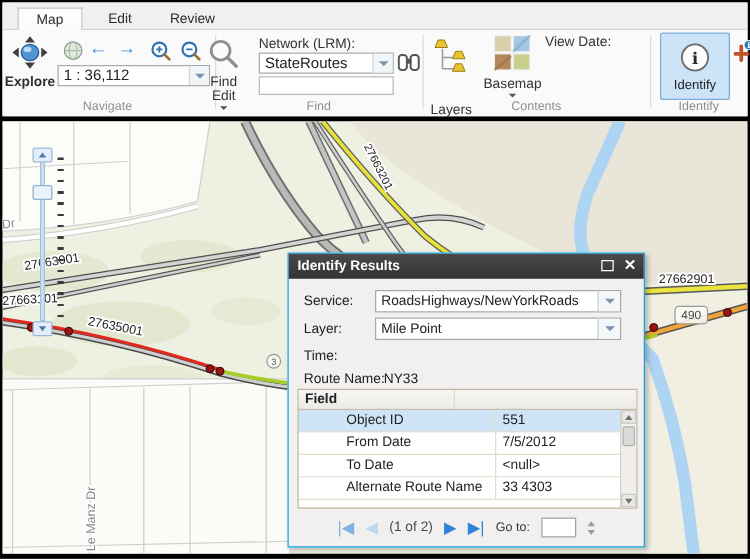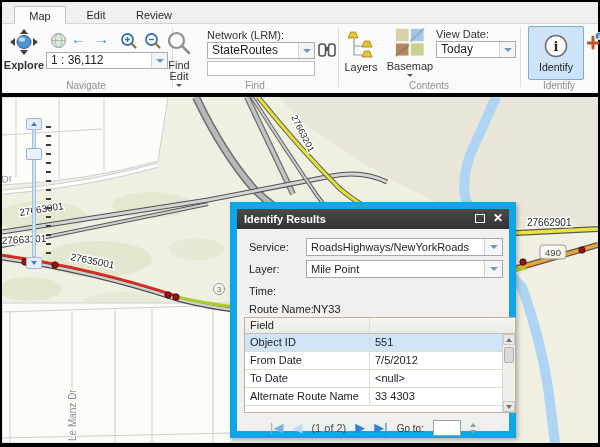--- a/index.html
+++ b/index.html
@@ -32,33 +32,33 @@
   #zoom-slider { position:absolute; left:24px; top:21px; width:26px; height:151px; }
   .zs-btn { position:absolute; left:0; width:16px; height:12px; background:#e3eefa; border:1px solid #9db9d6; border-radius:2px; display:flex; align-items:center; justify-content:center; }
   .zs-track { position:absolute; left:6px; top:11px; width:4px; height:128px; background:#cfe2f3; border:1px solid #a6c0da; }
   .zs-handle { position:absolute; left:0; top:30px; width:16px; height:12px; background:#eaf3fc; border:1px solid #8fb0cf; border-radius:2px; }
   .zs-ticks { position:absolute; left:20px; top:8px; width:5px; height:134px;
       background:repeating-linear-gradient(to bottom,#3a3a3a 0 2px,transparent 2px 9px); }
   .tri-up-s { width:0;height:0;border-left:3px solid transparent;border-right:3px solid transparent;border-bottom:4px solid #4a7bab; }
   .tri-dn-s { width:0;height:0;border-left:3px solid transparent;border-right:3px solid transparent;border-top:4px solid #4a7bab; }
 
   
-  #dialog { position:absolute; left:230px; top:202px; width:286px; height:236px; background:#f1f0ee; border:7px solid #0ea5e9; box-shadow:2px 2px 4px rgba(0,0,0,.25); font-size:11px; }
+  #dialog { position:absolute; left:230px; top:202px; width:286px; height:236px; background:#f1f0ee; border:1px solid #0ea5e9; box-shadow:2px 2px 4px rgba(0,0,0,.25); font-size:11px; }
   #dlg-title { position:absolute; left:0; top:0; right:0; height:20px; background:linear-gradient(#4a4a4a,#333); color:#fff; font-weight:bold; line-height:20px; padding-left:7px; }
   #dlg-max { position:absolute; right:24px; top:5px; width:10px; height:9px; border:1.5px solid #fff; }
   #dlg-close { position:absolute; right:6px; top:2px; color:#fff; font-weight:bold; font-size:12px; cursor:default; }
   .dlg-row-label { position:absolute; left:12px; font-size:11px; color:#222; }
   .dlg-combo { position:absolute; left:69px; width:197px; height:18px; background:#fff; border:1px solid #a8a8a8; display:flex; }
   .dlg-combo .val { flex:1; line-height:16px; padding-left:4px; color:#222; white-space:nowrap; overflow:hidden; }
   .dlg-combo .arr { width:18px; border-left:1px solid #d0d0d0; background:#f4f7fa; display:flex; align-items:center; justify-content:center; }
   #dlg-table { position:absolute; left:7px; top:108px; width:272px; border:1px solid #bdb29c; background:#fff; }
-  #dlg-table .hdr { display:flex; height:16px; background:linear-gradient(#f7f6f4,#eceae6); border-bottom:1px solid #c6bcaa; font-weight:normal; color:#222;flex-direction:column; }
+  #dlg-table .hdr { display:flex; height:16px; background:linear-gradient(#f7f6f4,#eceae6); border-bottom:1px solid #c6bcaa; font-weight:bold; color:#222;flex-direction:column; }
   #dlg-table .hdr div { line-height:15px; padding-left:5px; }
   .tbl-body { position:relative; height:78px; overflow:hidden; }
-  .trow { display:flex; height:18px; border-bottom:1px solid #e2dccd; background:#fff; color:#222; }
+  .trow { display:flex; height:18px; border-bottom:1px solid #e2dccd; background:#fff; color:#222;padding-left:33px; }
   .trow.sel { background:#cfe5f7; }
   .trow div { line-height:17px; padding-left:5px; white-space:nowrap; overflow:hidden; }
   .c1 { width:125px; border-right:1px solid #e2dccd; }
   .c2 { flex:1; }
   .tbl-scroll { position:absolute; right:0; top:0; width:13px; height:78px; background:#f0efed; border-left:1px solid #d8d2c4; }
   .sc-btn { position:absolute; left:0; width:12px; height:11px; background:#e9e8e6; border:1px solid #c9c9c9; display:flex; align-items:center; justify-content:center; }
   .sc-thumb { position:absolute; left:1px; top:13px; width:10px; height:16px; background:#dadada; border:1px solid #b0b0b0; border-radius:2px; }
   .tri-up-g { width:0;height:0;border-left:3px solid transparent;border-right:3px solid transparent;border-bottom:4px solid #707070; }
   .tri-dn-g { width:0;height:0;border-left:3px solid transparent;border-right:3px solid transparent;border-top:4px solid #707070; }
   #dlg-pager { position:absolute; left:0; right:0; top:207px; height:24px; display:flex; align-items:center; justify-content:center; gap:9px; }
@@ -157,21 +157,21 @@
       <span style="position:absolute;left:316px;top:18px;">
         <svg width="18" height="16" viewBox="0 0 18 16">
           <rect x="1" y="2" width="6.5" height="12" rx="2.5" fill="#fff" stroke="#555" stroke-width="1.6"></rect>
           <rect x="10.5" y="2" width="6.5" height="12" rx="2.5" fill="#fff" stroke="#555" stroke-width="1.6"></rect>
           <rect x="7" y="5" width="4" height="4" fill="#555"></rect>
         </svg>
       </span>
       <div class="grouplabel" style="left:170px;width:166px;">Find</div>
       <div class="gdivider" style="left:336px;"></div>
 
-      <div class="rbtn" style="left:341px;top:6px;width:36px;">
+      <div class="rbtn" style="left:341px;top:6px;width:36px;gap:20px;">
         <span>
           <svg width="28" height="28" viewBox="0 0 28 28">
             <path d="M7,9 V25 M7,16 H17 M7,25 H17" fill="none" stroke="#9a9a9a" stroke-width="1.2"></path>
             <path d="M1,8 h10 l-2.5,-6 h-5 z" fill="#e8c332" stroke="#9a7d16" stroke-width="0.8"></path>
             <path d="M15,17 h10 l-2.5,-6 h-5 z" fill="#e8c332" stroke="#9a7d16" stroke-width="0.8"></path>
             <path d="M15,27 h10 l-2.5,-6 h-5 z" fill="#e8c332" stroke="#9a7d16" stroke-width="0.8"></path>
           </svg>
         </span>
         <span class="lbl">Layers</span>
       </div>
@@ -183,26 +183,20 @@
             <rect x="0.5" y="15" width="13.5" height="13" fill="#b3895c" stroke="#f2f2f2"></rect>
             <rect x="15.5" y="15" width="13.5" height="13" fill="#c9d08d" stroke="#f2f2f2"></rect>
             <path d="M15.5,13.5 L29,0.5" stroke="#7fa8c6" stroke-width="2" opacity="0.6"></path>
             <path d="M0.5,28 L14,17" stroke="#8a6a45" stroke-width="2" opacity="0.5"></path>
           </svg>
         </span>
         <span class="lbl">Basemap</span>
         <span class="tri-dn sm" style="margin-top:2px;"></span>
       </div>
       <span class="field-label" style="left:434px;top:4px;">View Date:</span>
-      <div class="combo" style="left:434px;top:17px;width:80px;">
-        <span class="val">Today</span>
-        <span class="arr">
-            <span class="tri-dn"></span>
-          </span>
-      </div>
       <div class="grouplabel" style="left:336px;width:182px;">Contents</div>
       <div class="gdivider" style="left:518px;"></div>
 
       <div id="identify-big">
         <span>
           <svg width="26" height="26" viewBox="0 0 26 26">
             <circle cx="13" cy="13" r="10.5" fill="#fdfdfd" stroke="#6e6e6e" stroke-width="1.5"></circle>
             <text x="13" y="18" text-anchor="middle" font-family="DejaVu Serif, serif" font-weight="bold" font-size="13" fill="#2a2a2a">i</text>
           </svg>
         </span>

